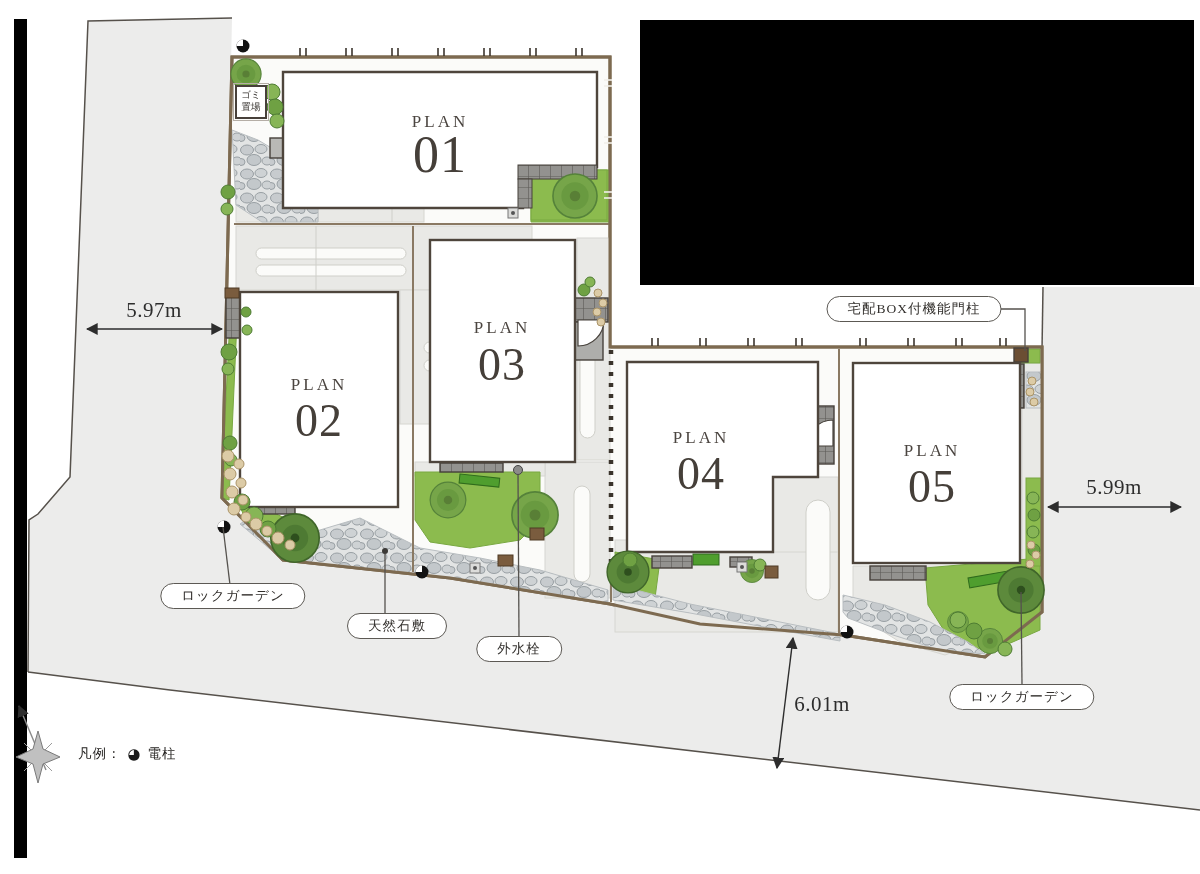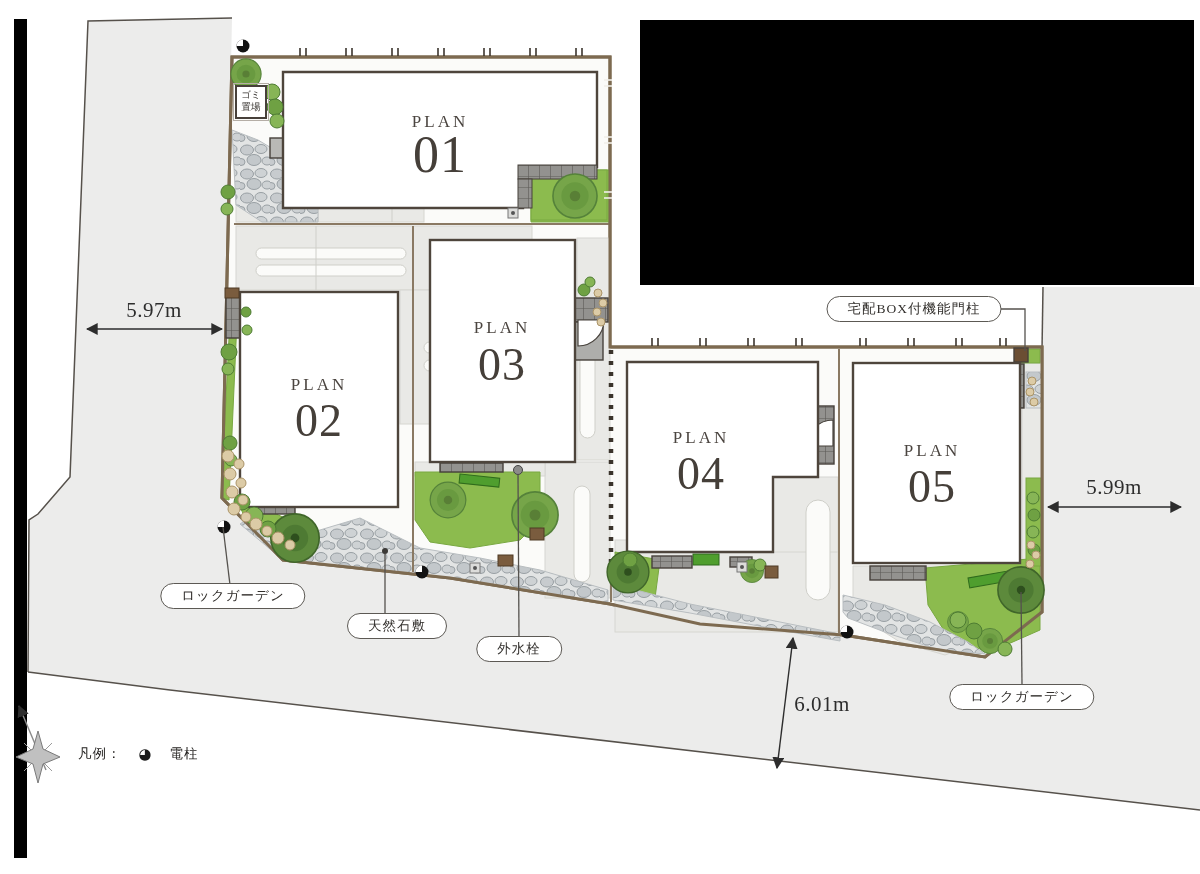--- a/index.html
+++ b/index.html
@@ -13,21 +13,21 @@
   .dim-text{font-size:21px;fill:#2d2d2d;letter-spacing:0.5px;}
   .dim-line{stroke:#2d2d2d;stroke-width:1.4;fill:none;}
   .leader{stroke:#55524e;stroke-width:1.3;fill:none;}
   .pill{position:absolute;transform:translate(-50%,-50%);background:#fff;border:1.5px solid #5c5954;
         border-radius:999px;padding:3px 20px;font-size:13.5px;color:#322f2c;white-space:nowrap;
         letter-spacing:1px;z-index:5;}
   .gomi{position:absolute;left:235px;top:85px;width:28px;height:30px;background:#fff;
         border:2px solid #47403a;outline:1px solid #b5aea6;outline-offset:1px;
         display:flex;flex-direction:column;align-items:center;justify-content:center;
         font-size:9.5px;line-height:1.25;color:#332f2b;z-index:5;}
-  .legend{position:absolute;left:78px;top:745px;display:flex;align-items:center;gap:17px;
+  .legend{position:absolute;left:78px;top:745px;display:flex;align-items:center;gap:6px;
           font-size:13.5px;color:#23211f;letter-spacing:1px;z-index:5;}
   .legend .pole-glyph{font-family:"DejaVu Sans",sans-serif;font-size:15px;color:#1a1a1a;line-height:1;}
 </style>
 </head>
 <body>
 
 <div class="stage">
 <svg width="1200" height="874" viewBox="0 0 1200 874">
   <defs>
     <marker id="arr" viewBox="0 0 10 10" refX="9" refY="5" markerWidth="8.5" markerHeight="8.5" orient="auto-start-reverse">

